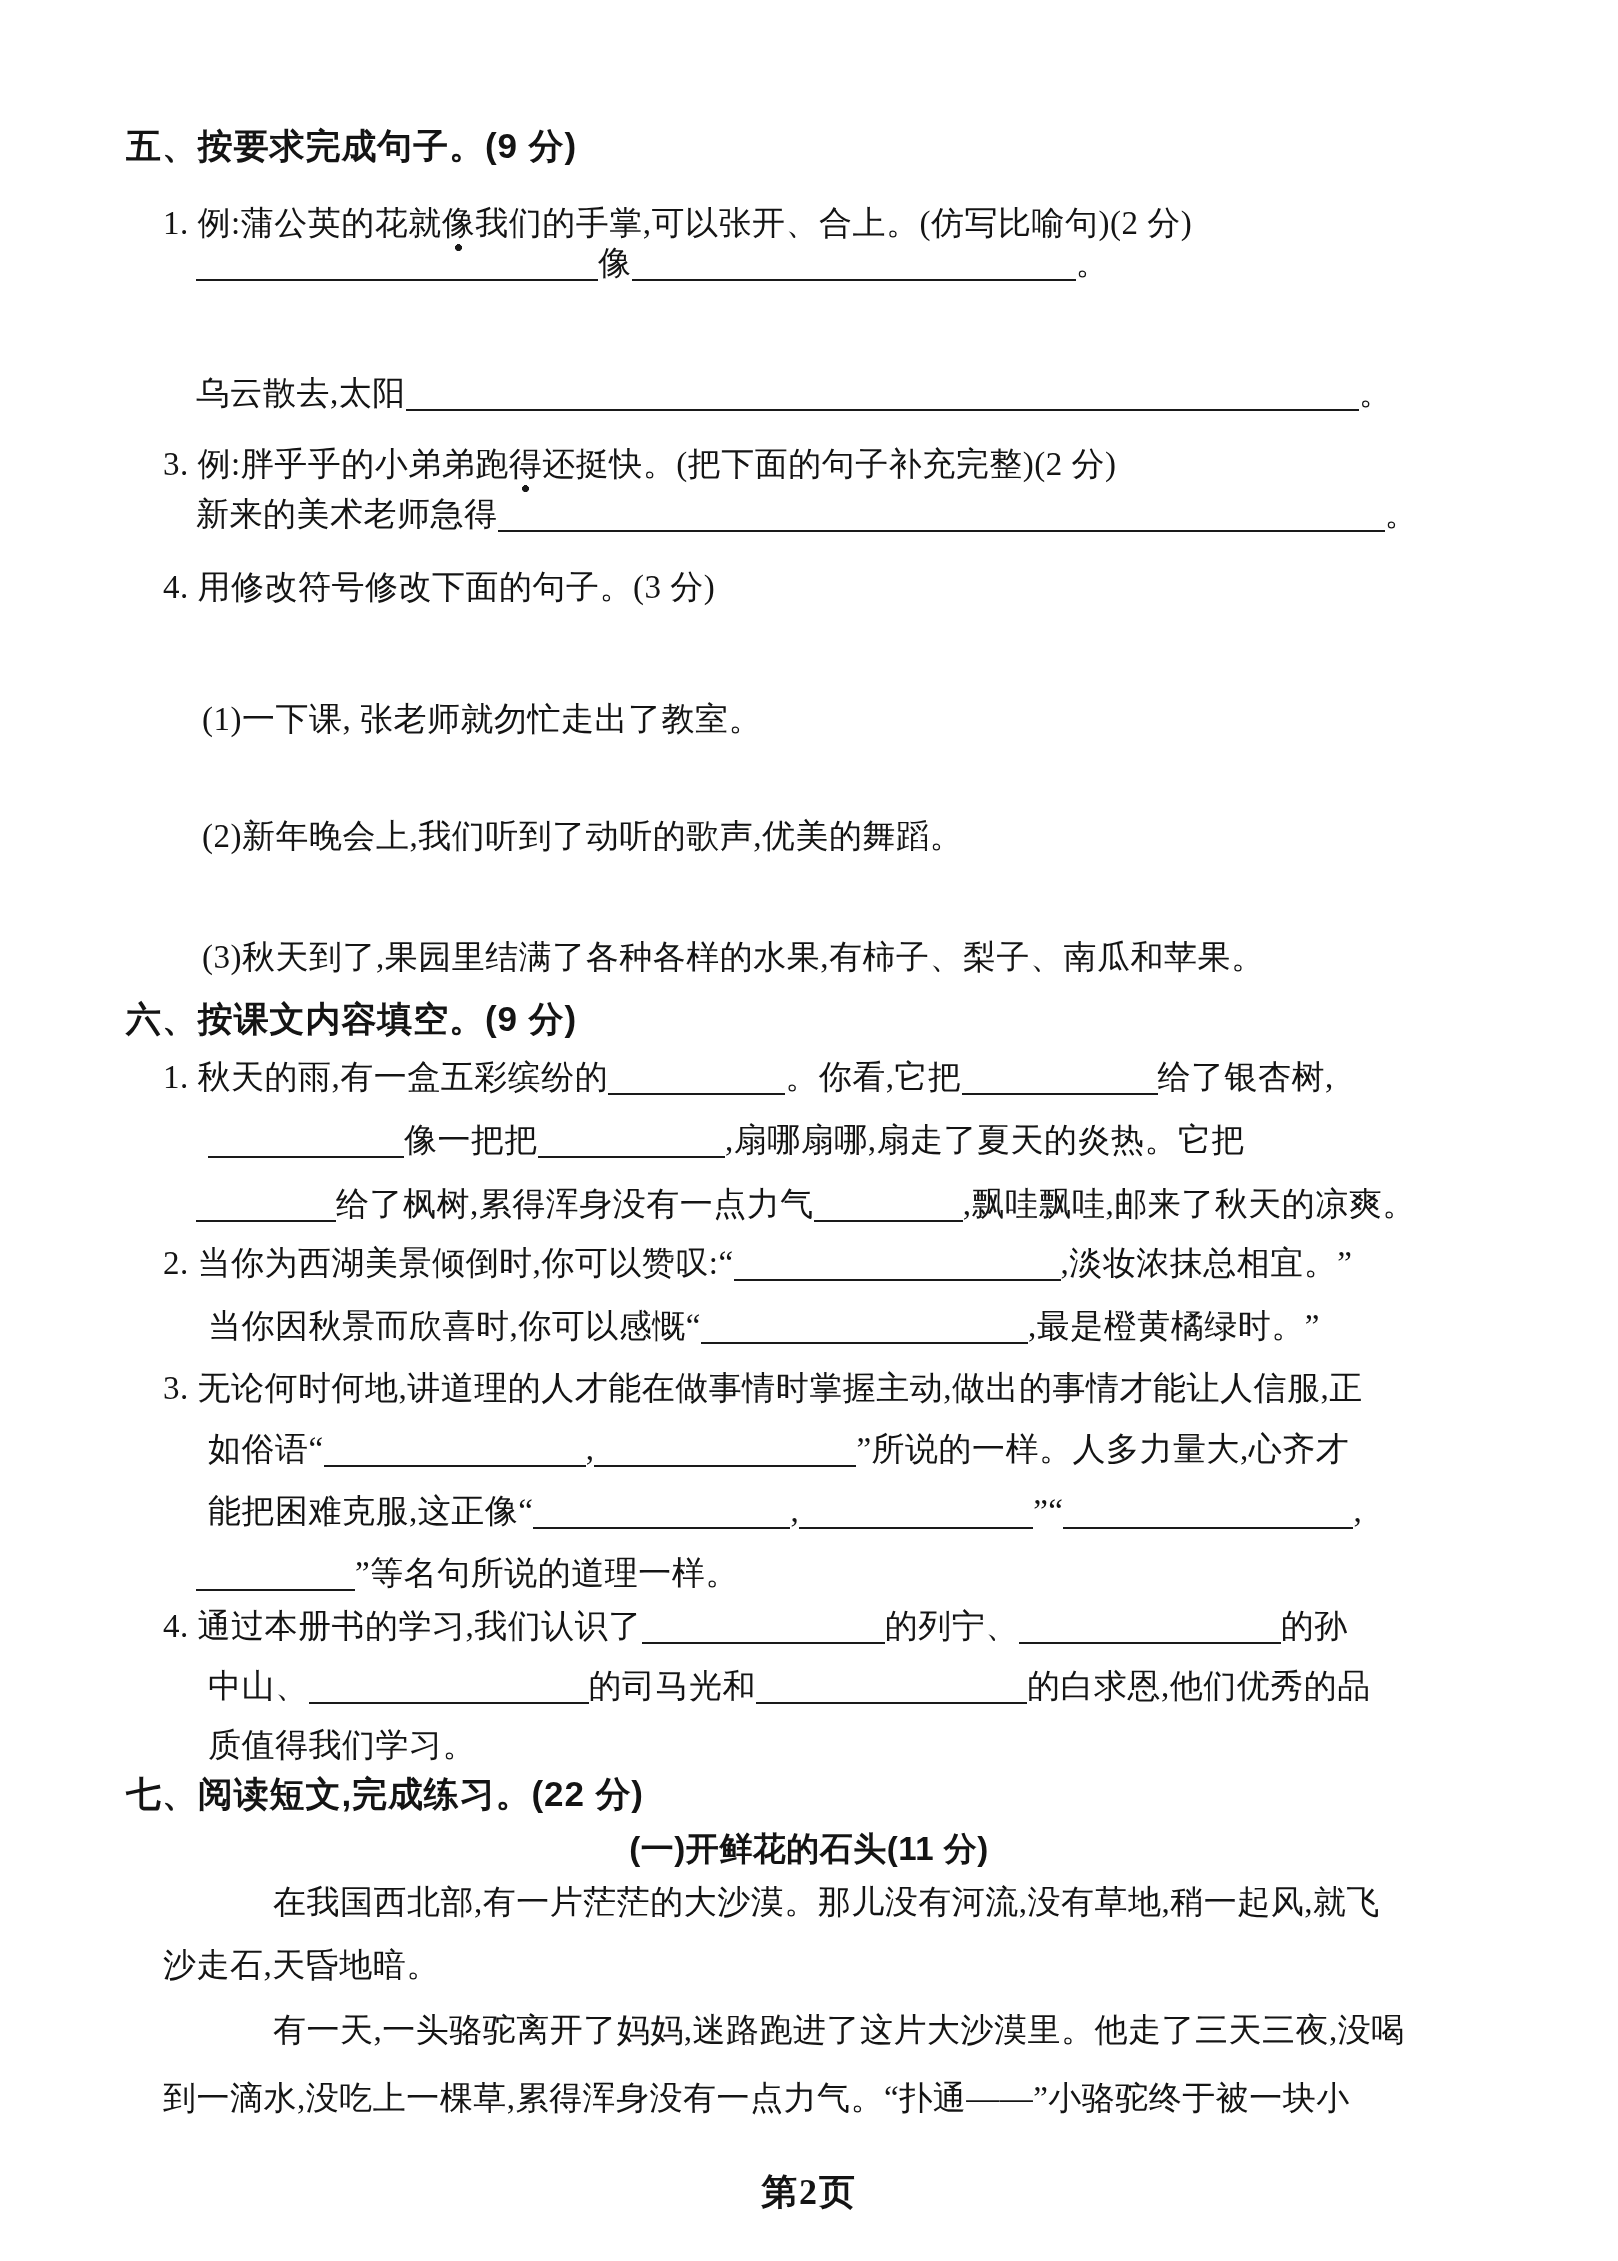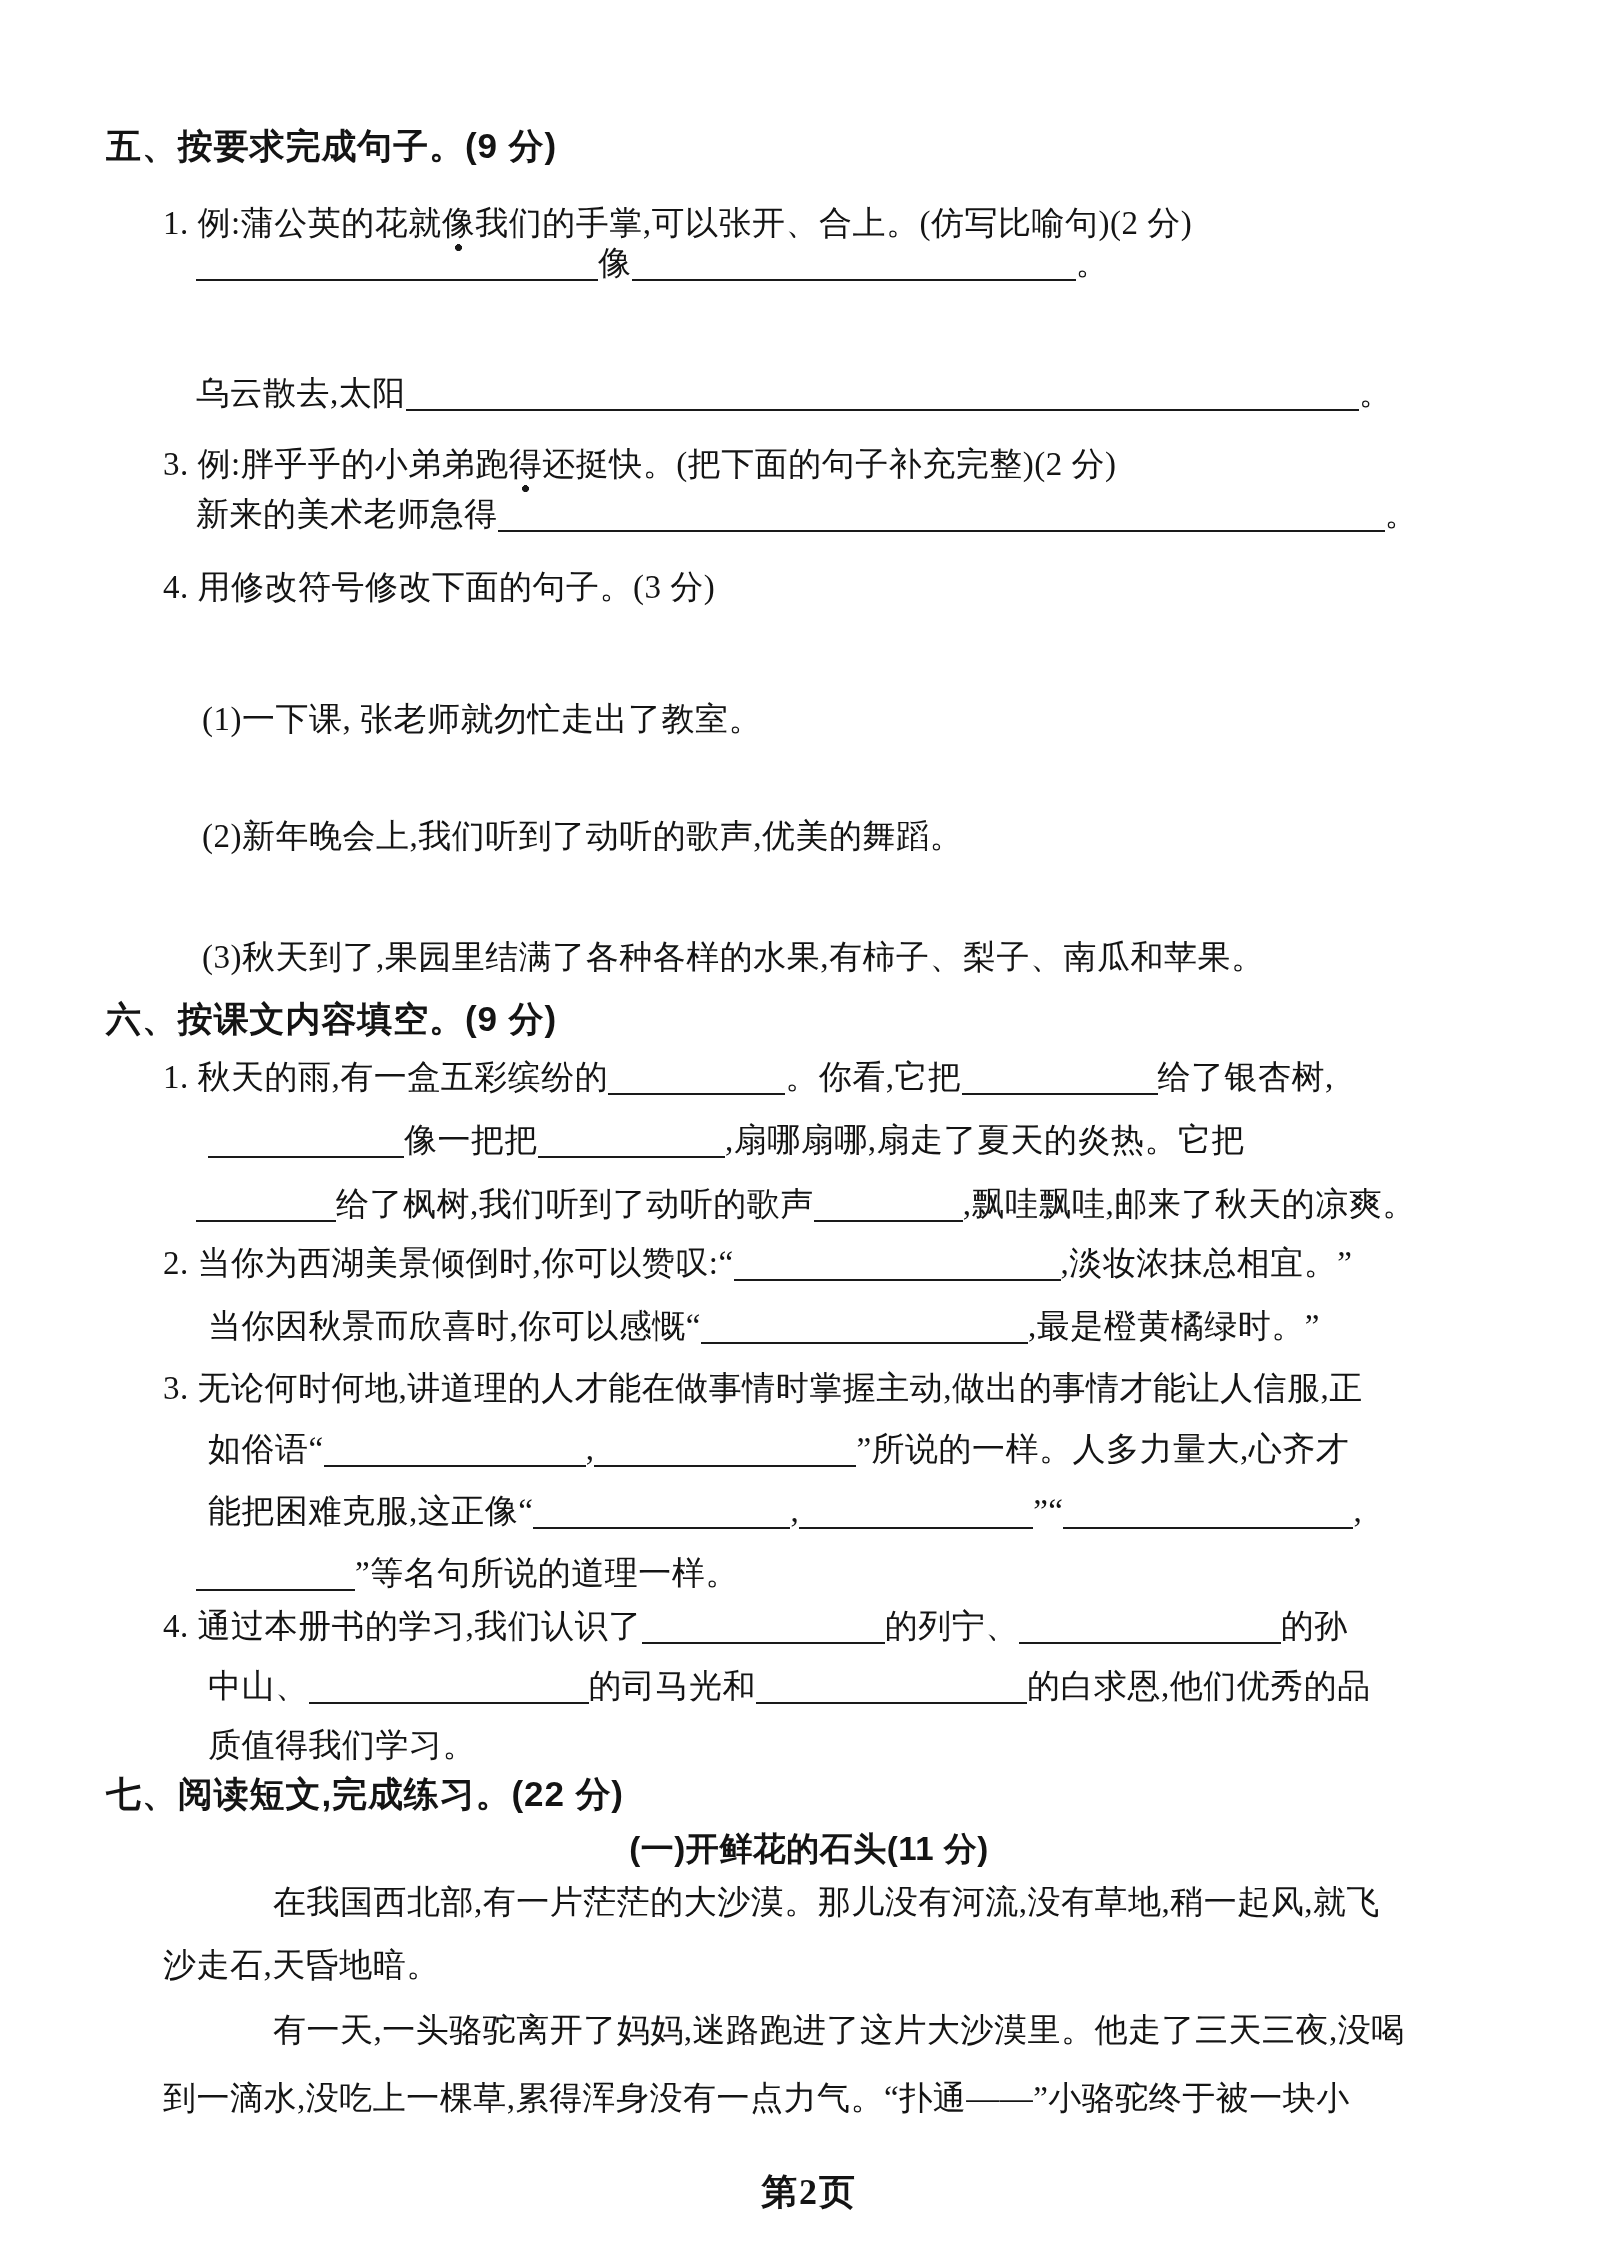--- a/index.html
+++ b/index.html
@@ -18,20 +18,21 @@
     position:absolute;
     white-space:nowrap;
     line-height:1.2;
     letter-spacing:0.5px;
   }
   .hd{
     font-family:"Liberation Sans","DejaVu Sans",sans-serif;
     font-weight:700;
     font-size:35px;
     letter-spacing:0.9px;
+    margin-left:20px;
   }
   .subhd{
     font-family:Liberation Sans, sans-serif;
     font-weight:700;
     font-size:33px;
   }
   .center{
     left:0;
     width:100%;
     text-align:center;
@@ -79,21 +80,21 @@
   <div class="ln" style="left:202px;top:700px">(1)一下课, 张老师就勿忙走出了教室。</div>
   <div class="ln" style="left:202px;top:817px">(2)新年晚会上,我们听到了动听的歌声,优美的舞蹈。</div>
   <div class="ln" style="left:202px;top:938px">(3)秋天到了,果园里结满了各种各样的水果,有柿子、梨子、南瓜和苹果。</div>
 
   <div class="ln hd" style="left:106px;top:998px">六、按课文内容填空。(9 分)</div>
 
   <div class="ln" style="left:163px;top:1058px"><span>1. 秋天的雨,有一盒五彩缤纷的</span><span class="blank" style="width:177px"></span><span>。你看,它把</span><span class="blank" style="width:196px"></span><span>给了银杏树,</span></div>
 
   <div class="ln" style="left:208px;top:1121px"><span class="blank" style="width:196px"></span><span>像一把把</span><span class="blank" style="width:187px"></span><span>,扇哪扇哪,扇走了夏天的炎热。它把</span></div>
 
-  <div class="ln" style="left:196px;top:1185px"><span class="blank" style="width:140px"></span><span>给了枫树,我们听到了动听的歌声</span><span class="blank" style="width:149px"></span><span>,飘哇飘哇,邮来了秋天的凉爽。</span></div>
+  <div class="ln" style="left:196px;top:1185px"><span class="blank" style="width:140px"></span><span>给了枫树,累得浑身没有一点力气</span><span class="blank" style="width:149px"></span><span>,飘哇飘哇,邮来了秋天的凉爽。</span></div>
 
   <div class="ln" style="left:163px;top:1244px"><span>2. 当你为西湖美景倾倒时,你可以赞叹:“</span><span class="blank" style="width:327px"></span><span>,淡妆浓抹总相宜。”</span></div>
 
   <div class="ln" style="left:208px;top:1307px"><span>当你因秋景而欣喜时,你可以感慨“</span><span class="blank" style="width:327px"></span><span>,最是橙黄橘绿时。”</span></div>
 
   <div class="ln" style="left:163px;top:1369px">3. 无论何时何地,讲道理的人才能在做事情时掌握主动,做出的事情才能让人信服,正</div>
 
   <div class="ln" style="left:208px;top:1492px"><span>能把困难克服,这正像“</span><span class="blank" style="width:257px"></span><span>,</span><span class="blank" style="width:234px"></span><span>”“</span><span class="blank" style="width:290px"></span><span>,</span></div>
 
   <div class="ln" style="left:208px;top:1430px"><span>如俗语“</span><span class="blank" style="width:262px"></span><span>,</span><span class="blank" style="width:262px"></span><span>”所说的一样。人多力量大,心齐才</span></div>

